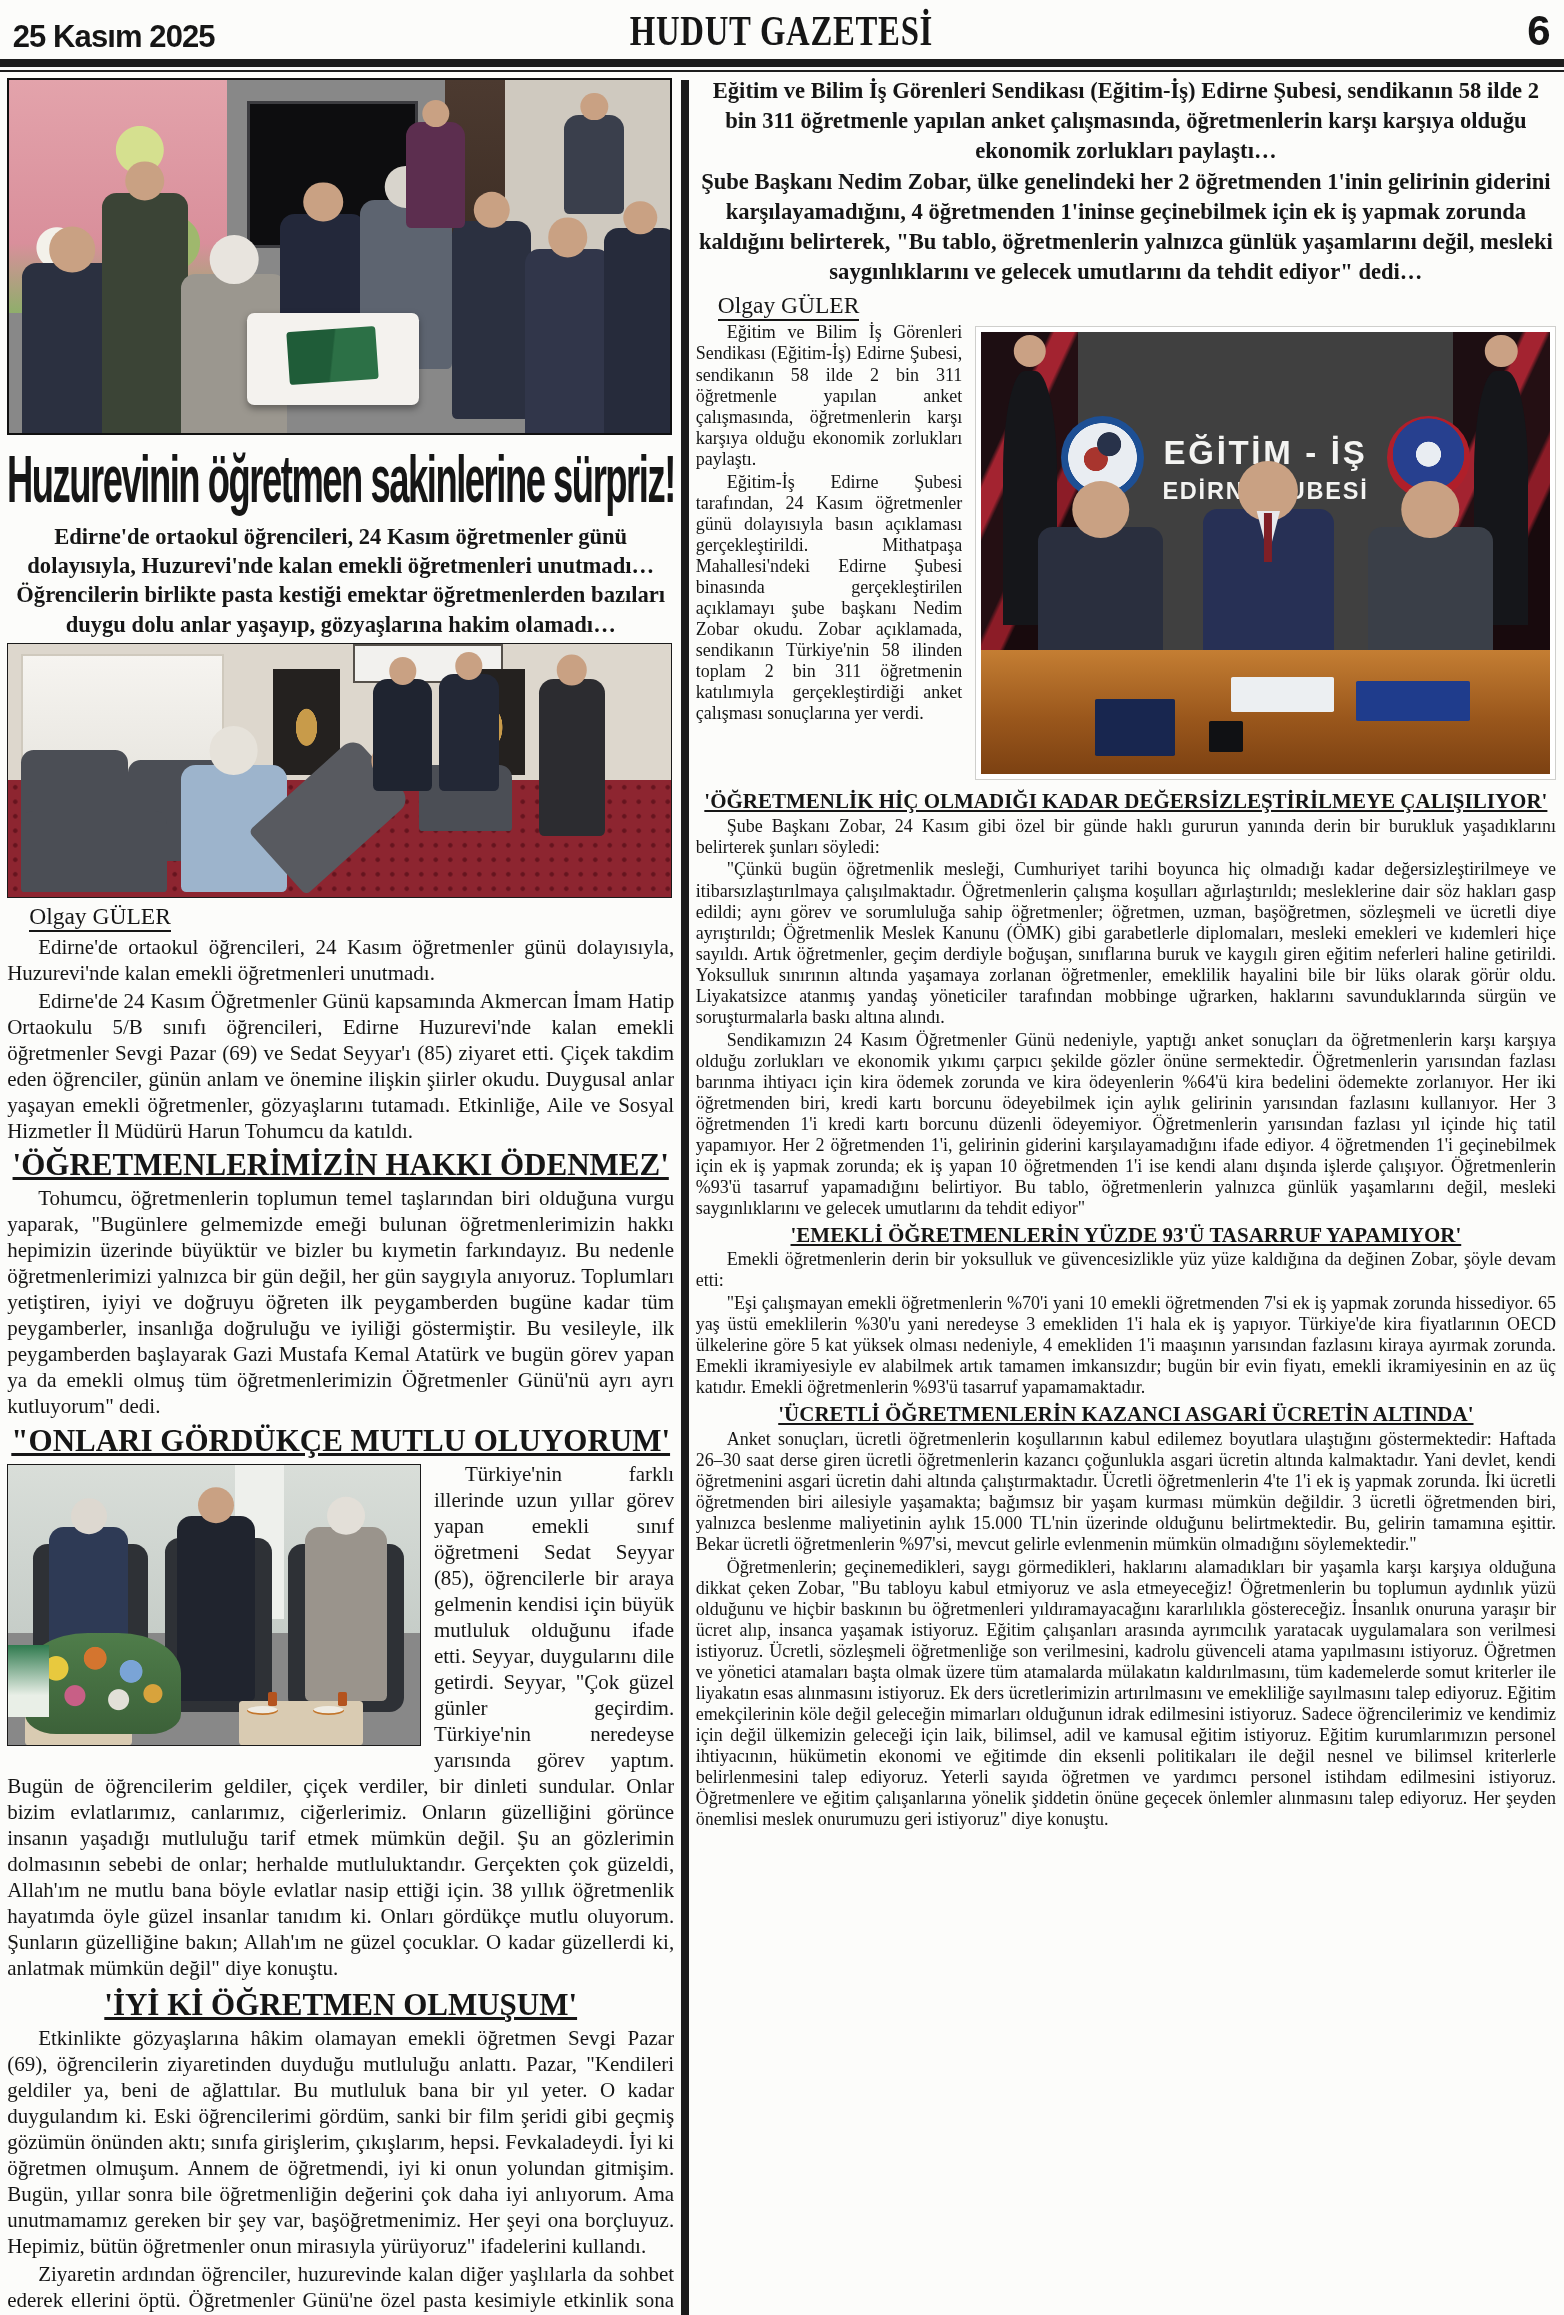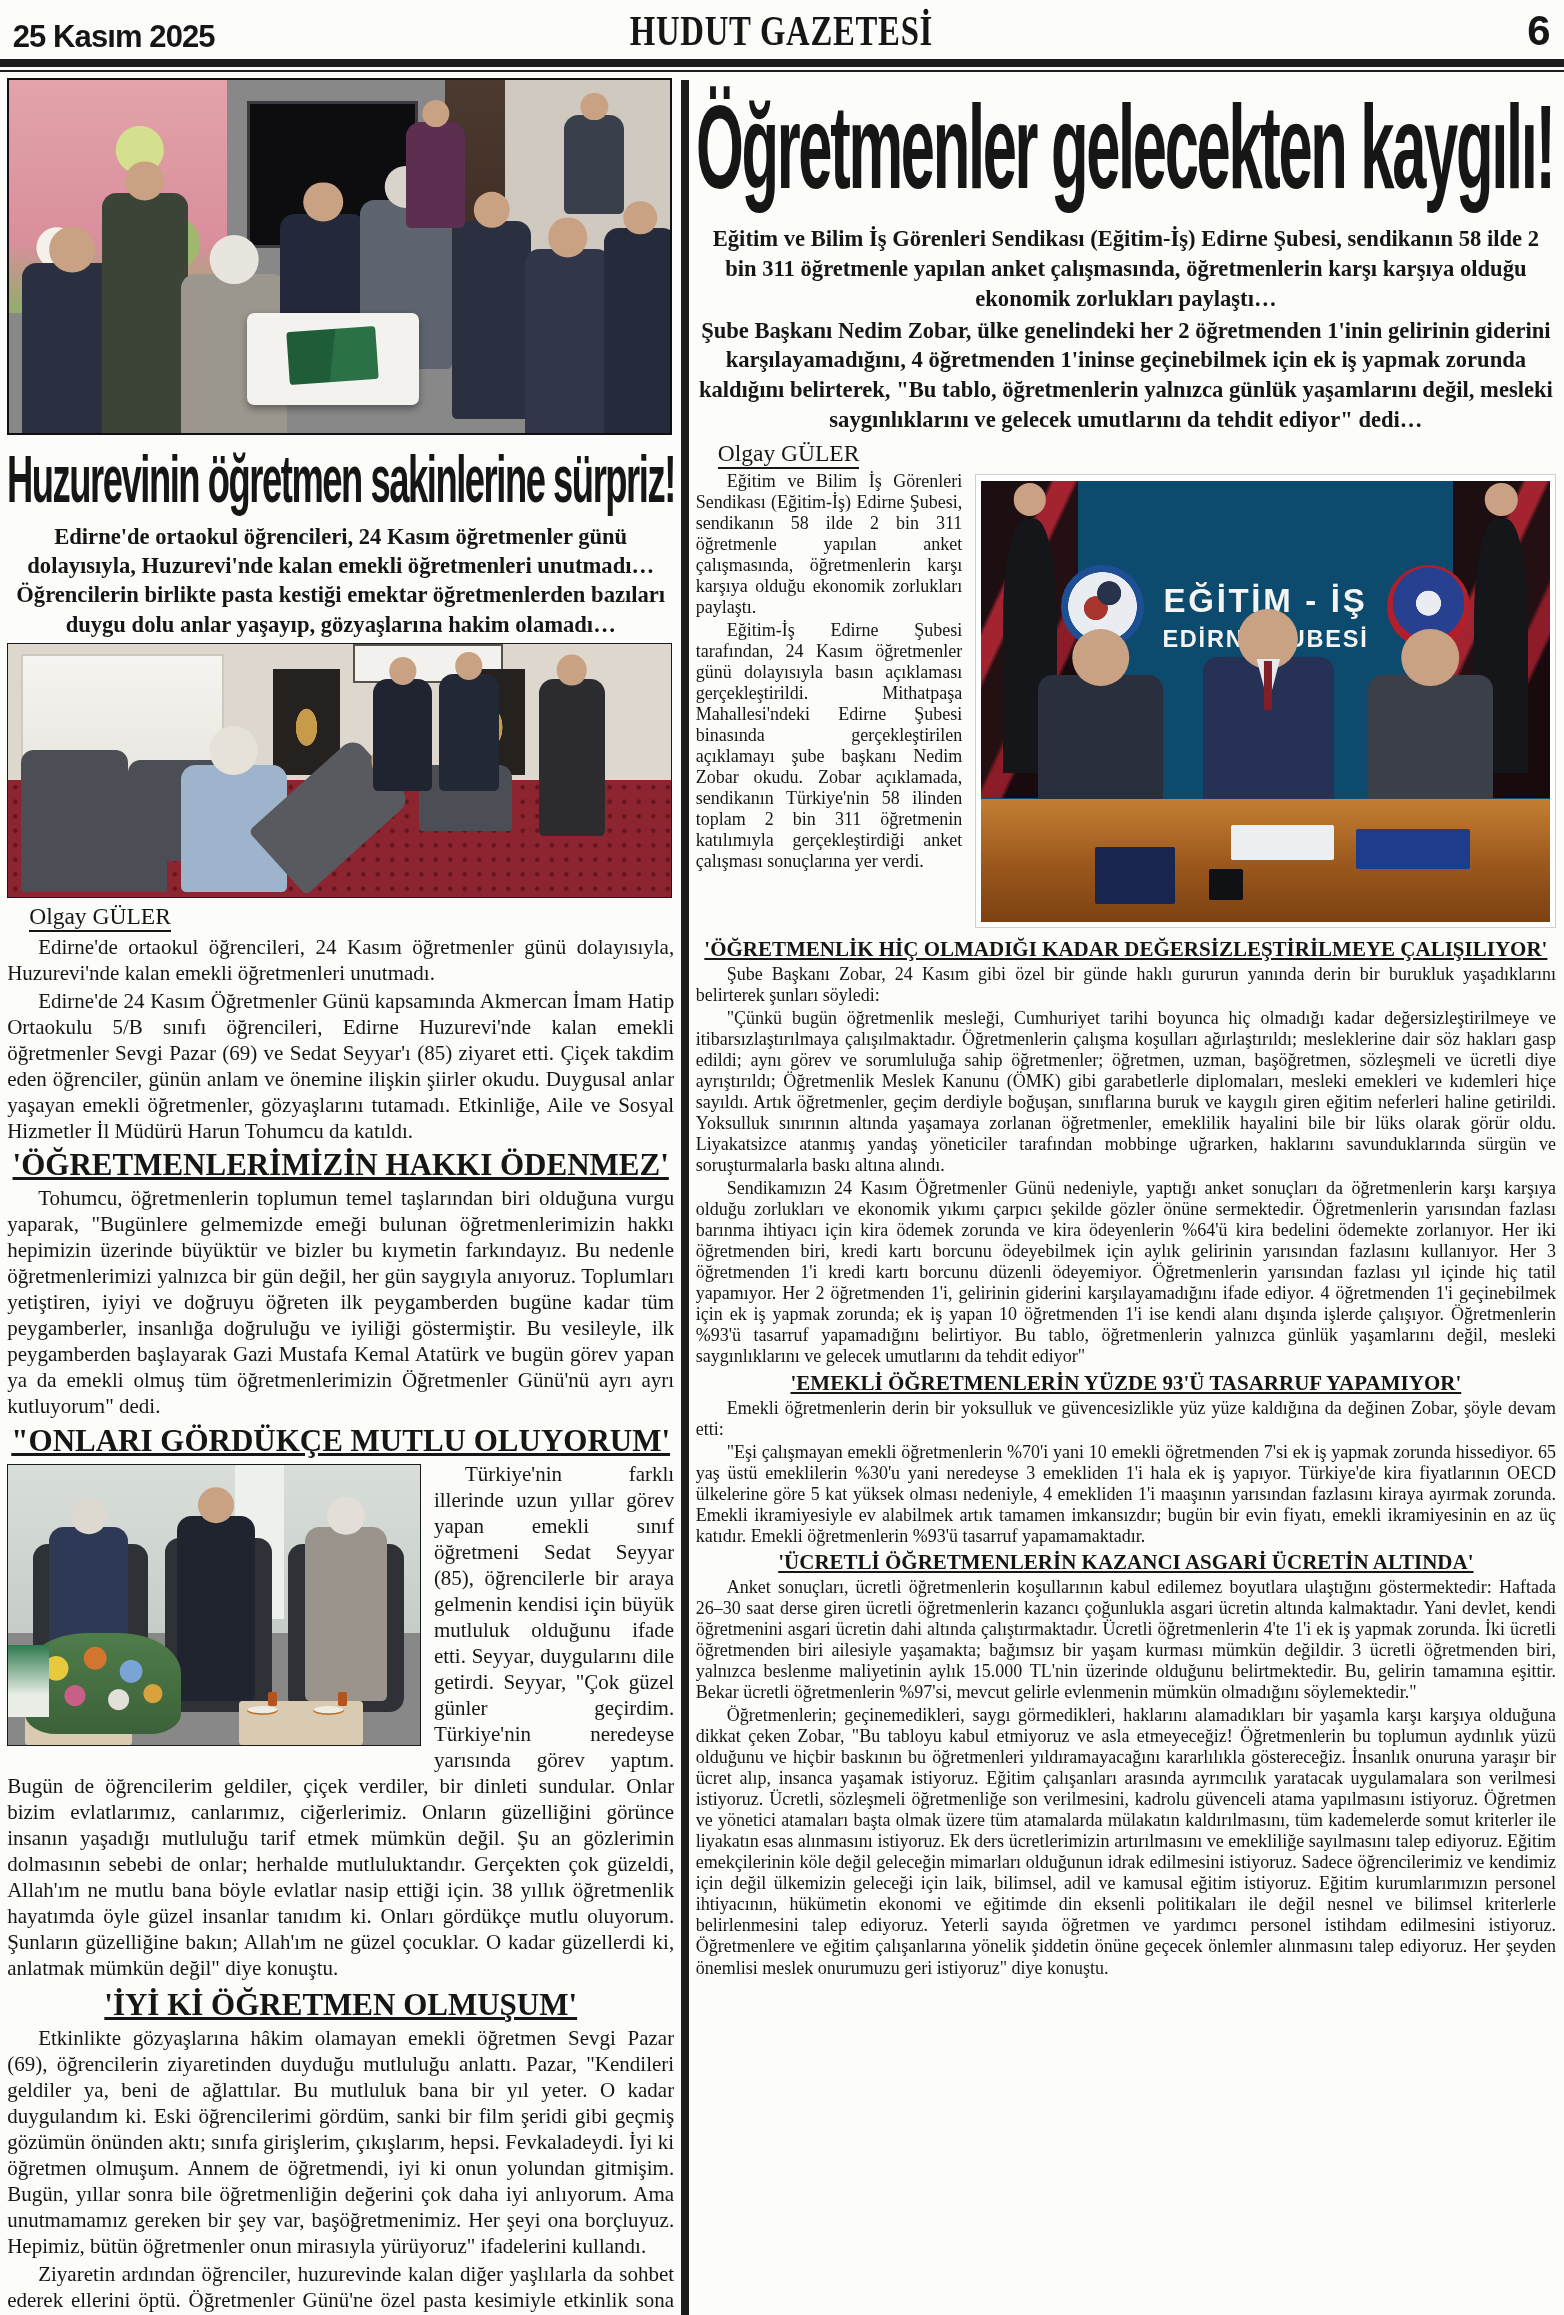--- a/index.html
+++ b/index.html
@@ -77,21 +77,21 @@
                radial-gradient(circle at 32% 62%,#c85f86 0 10px,transparent 11px),
                radial-gradient(circle at 60% 66%,#e2e0d8 0 10px,transparent 11px),
                radial-gradient(circle at 82% 60%,#d8a33c 0 9px,transparent 10px),
                linear-gradient(#4f7d4a,#3c6139);}
   .p3-bag{position:absolute;left:0;bottom:10%;width:10%;height:26%;background:linear-gradient(#2f7a4e,#e9efe7 70%);}
   .p3-table{position:absolute;background:#d9cbb2;border-radius:3.6px;}
   .p3-tea{position:absolute;width:9px;height:14.5px;background:#b4531e;border-radius:1.8px;}
   .p3-plate{position:absolute;width:31px;height:9px;background:#efece4;border-radius:50%;
             box-shadow:inset 0 -1.8px 0 #c2762c;}
   
-  .p4-inner{position:absolute;inset:5.4px;background:#0c4a6e;overflow:hidden;}
+  .p4-inner{position:absolute;inset:5.4px;background:#404040;overflow:hidden;}
   .p4-strip{position:absolute;top:0;width:17%;height:72%;
     background:linear-gradient(115deg,#1d0e12 0 28%,#a32330 30% 38%,#240f13 40% 58%,#8c1c27 60% 68%,#180a0d 70%);}
   .p4-figure{position:absolute;top:12%;left:22%;width:56%;height:80%;background:#15161a;border-radius:40% 40% 0 0;}
   .p4-figure::before{content:"";position:absolute;left:50%;top:-14%;transform:translateX(-50%);
     width:60%;padding-top:60%;border-radius:50%;background:#caa184;}
   .walltext{position:absolute;color:#f4f4f2;font-family:"Liberation Sans",sans-serif;font-weight:bold;
             text-align:center;width:46%;left:27%;letter-spacing:2.7px;}
   .wt1{top:23%;font-size:33px;}
   .wt2{top:33%;font-size:23.5px;letter-spacing:1.8px;}
   .logo{position:absolute;border-radius:50%;width:83px;height:83px;top:19%;}
@@ -194,21 +194,20 @@
 
       <h3 class="shead">'İYİ Kİ ÖĞRETMEN OLMUŞUM'</h3>
       <p class="body ind">Etkinlikte gözyaşlarına hâkim olamayan emekli öğretmen Sevgi Pazar (69), öğrencilerin ziyaretinden duyduğu mutluluğu anlattı. Pazar, "Kendileri geldiler ya, beni de ağlattılar. Bu mutluluk bana bir yıl yeter. O kadar duygulandım ki. Eski öğrencilerimi gördüm, sanki bir film şeridi gibi geçmiş gözümün önünden aktı; sınıfa girişlerim, çıkışlarım, hepsi. Fevkaladeydi. İyi ki öğretmen olmuşum. Annem de öğretmendi, iyi ki onun yolundan gitmişim. Bugün, yıllar sonra bile öğretmenliğin değerini çok daha iyi anlıyorum. Ama unutmamamız gereken bir şey var, başöğretmenimiz. Her şeyi ona borçluyuz. Hepimiz, bütün öğretmenler onun mirasıyla yürüyoruz" ifadelerini kullandı.</p>
       <p class="body ind">Ziyaretin ardından öğrenciler, huzurevinde kalan diğer yaşlılarla da sohbet ederek ellerini öptü. Öğretmenler Günü'ne özel pasta kesimiyle etkinlik sona erdi.</p>
     </div>
 
     <div class="divider"></div>
 
     <div class="col-right">
 
-      <h1 class="headline2"><span class="fitx" style="transform: scaleX(0.516848);">Öğretmenler gelecekten kaygılı!</span></h1>
       <p class="deckp">Eğitim ve Bilim İş Görenleri Sendikası (Eğitim-İş) Edirne Şubesi, sendikanın 58 ilde 2 bin 311 öğretmenle yapılan anket çalışmasında, öğretmenlerin karşı karşıya olduğu ekonomik zorlukları paylaştı…</p>
       <p class="deckp">Şube Başkanı Nedim Zobar, ülke genelindeki her 2 öğretmenden 1'inin gelirinin giderini karşılayamadığını, 4 öğretmenden 1'ininse geçinebilmek için ek iş yapmak zorunda kaldığını belirterek, "Bu tablo, öğretmenlerin yalnızca günlük yaşamlarını değil, mesleki saygınlıklarını ve gelecek umutlarını da tehdit ediyor" dedi…</p>
       <div class="byline"><span>Olgay GÜLER</span></div>
 
       <div class="wrapblock">
         <div class="photo photo4">
           <div class="p4-inner">
             <div class="p4-strip" style="left:0;">
               <div class="p4-figure"></div>
             </div>

